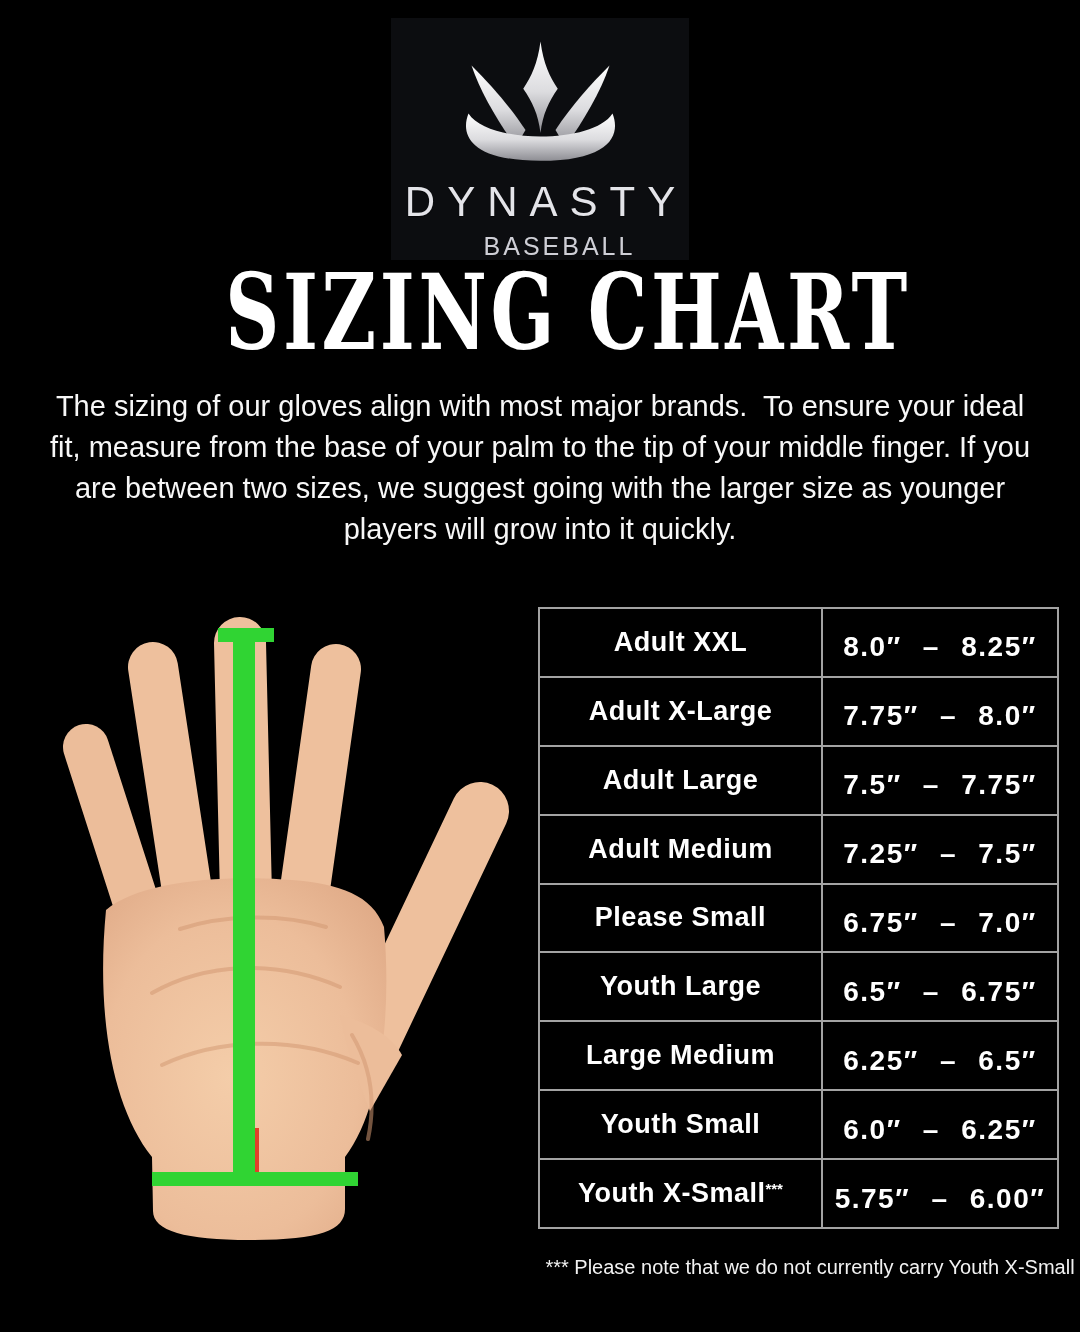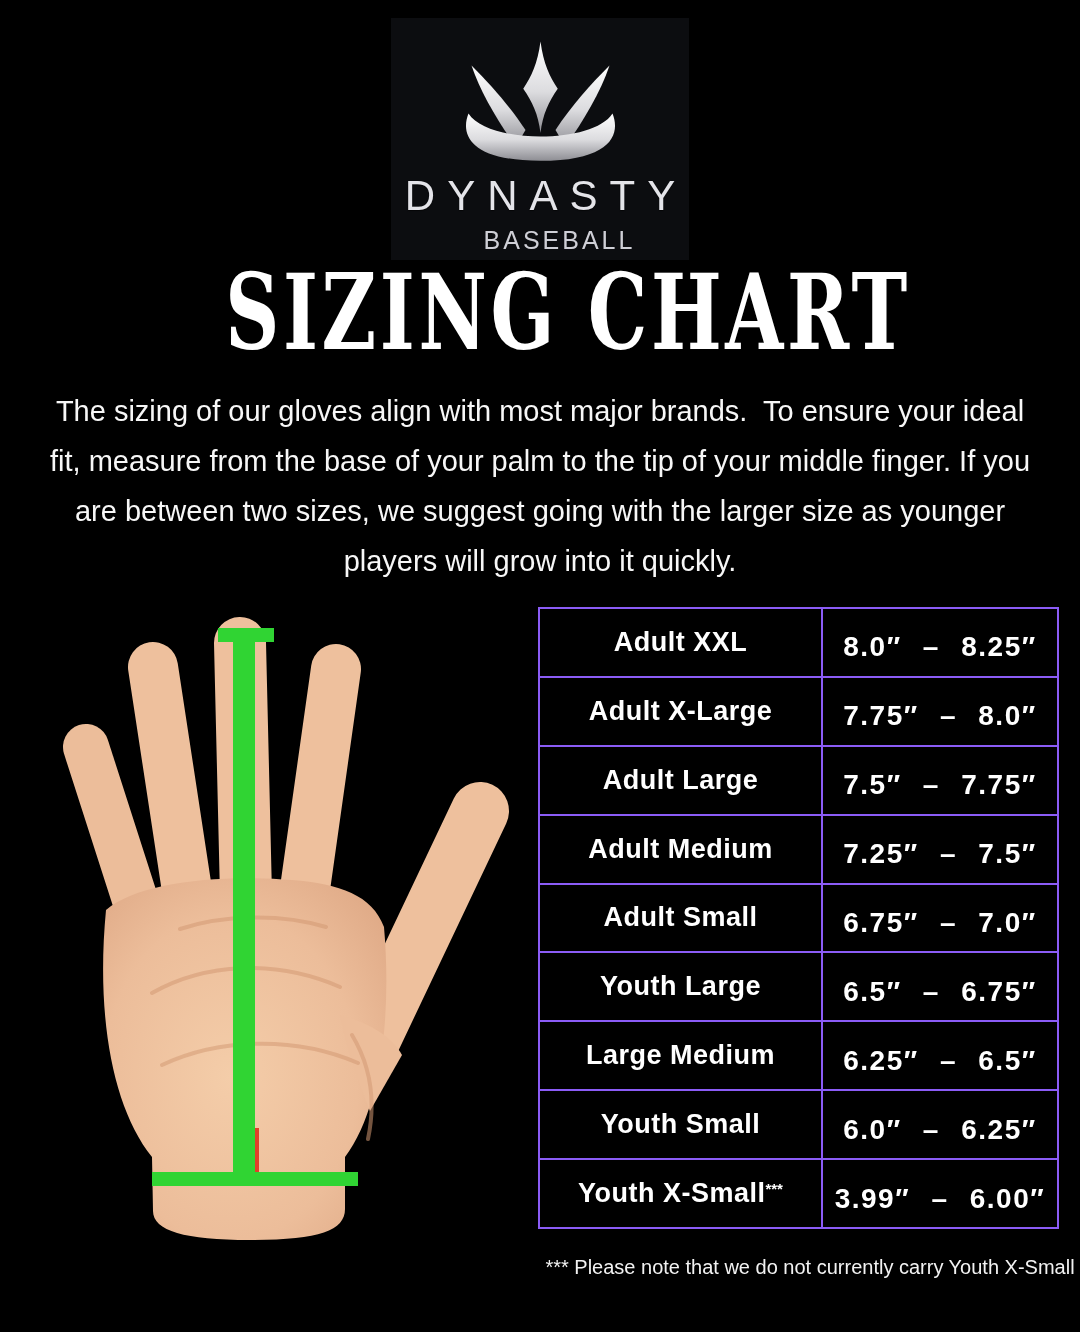--- a/index.html
+++ b/index.html
@@ -15,21 +15,21 @@
 
   
   .logo-box {
     position: absolute; left: 391px; top: 18px;
     width: 298px; height: 242px;
     background: #0c0d10;
     text-align: center;
   }
   .crown-svg { display: block; margin: 20px auto 0 auto; }
   .brand-main {
-    margin-top: 4px;
+    margin-top: 10px;
     font-size: 42px; font-weight: 400;
     letter-spacing: 12px; text-indent: 12px;
     color: #e4e4e9;
     text-shadow: 0 1px 1px rgba(0,0,0,.6);
   }
   .brand-sub {
     margin-top: 6px;
     font-size: 25px; font-weight: 400;
     letter-spacing: 3px; text-indent: 3px;
     color: #cfcfd6;
@@ -52,40 +52,40 @@
     letter-spacing: 5px;
     transform: scaleX(0.72);
     transform-origin: 50% 50%;
     white-space: nowrap;
   }
 
   
   .intro {
     position: absolute; left: 38px; top: 386px; width: 1004px;
     text-align: center;
-    font-size: 29px; line-height: 50px;
+    font-size: 29px; line-height: 41px;
     color: #f7f7f7;
     font-weight: 400;
   }
 
   
   .hand-figure {
     position: absolute; left: 40px; top: 595px;
     width: 480px; height: 650px;
   }
 
   
   .size-table {
     position: absolute; left: 538px; top: 607px;
     width: 521px; height: 622px;
     border-collapse: collapse;
     background: #000;
   }
   .size-table td {
-    border: 2px solid #8b5cf6;
+    border: 2px solid #a3a3a3;
     color: #ffffff;
     text-align: center;
     vertical-align: middle;
   }
   td.size-name {
     width: 54.5%;
     font-size: 27px;
     font-weight: 700;
     letter-spacing: 0.5px;
   }
@@ -201,37 +201,37 @@
         </tr>
         <tr>
           <td class="size-name"><span>Adult Large</span><sup class="marker"></sup></td>
           <td class="size-range">7.5″ – 7.75″</td>
         </tr>
         <tr>
           <td class="size-name"><span>Adult Medium</span><sup class="marker"></sup></td>
           <td class="size-range">7.25″ – 7.5″</td>
         </tr>
         <tr>
-          <td class="size-name"><span>Adult Small</span><sup class="marker"></sup></td>
+          <td class="size-name"><span>Please Small</span><sup class="marker"></sup></td>
           <td class="size-range">6.75″ – 7.0″</td>
         </tr>
         <tr>
           <td class="size-name"><span>Youth Large</span><sup class="marker"></sup></td>
           <td class="size-range">6.5″ – 6.75″</td>
         </tr>
         <tr>
           <td class="size-name"><span>Large Medium</span><sup class="marker"></sup></td>
           <td class="size-range">6.25″ – 6.5″</td>
         </tr>
         <tr>
           <td class="size-name"><span>Youth Small</span><sup class="marker"></sup></td>
           <td class="size-range">6.0″ – 6.25″</td>
         </tr>
         <tr>
           <td class="size-name"><span>Youth X-Small</span><sup class="marker">***</sup></td>
-          <td class="size-range">3.99″ – 6.00″</td>
+          <td class="size-range">5.75″ – 6.00″</td>
         </tr>
       </tbody>
   </table>
 
   <div class="footnote">*** Please note that we do not currently carry Youth X-Small</div>
 
 </div>
 
 </body></html>

